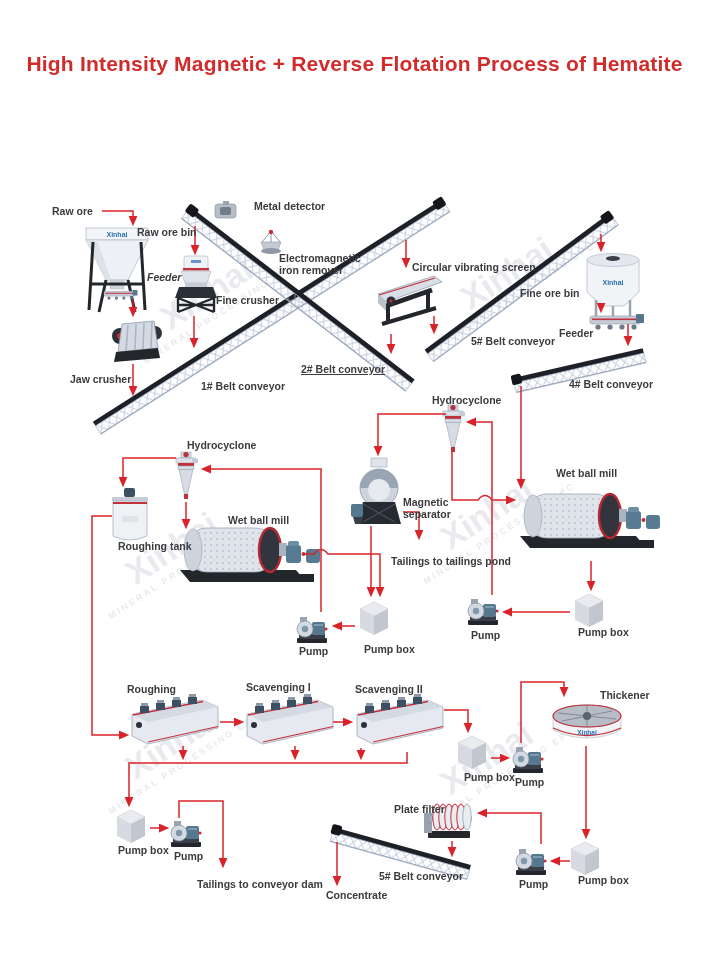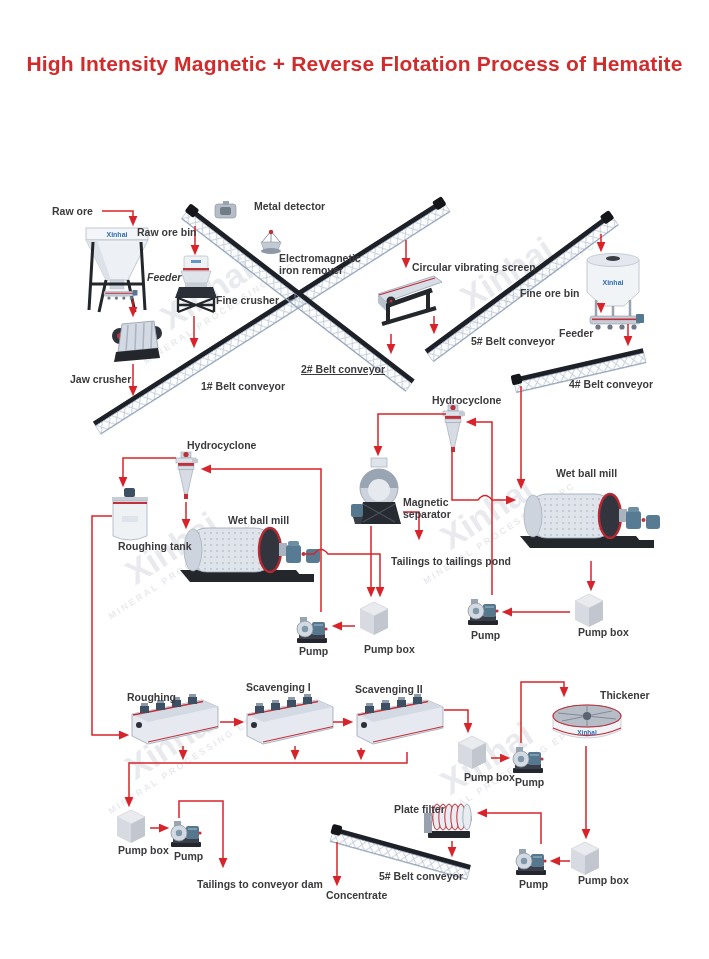--- a/index.html
+++ b/index.html
@@ -336,21 +336,21 @@
   <div class="lbl" style="left:432px;top:394px;">Hydrocyclone</div>
   <div class="lbl wrap" style="left:403px;top:470px;width:72px;">Magnetic separator</div>
   <div class="lbl" style="left:228px;top:514px;">Wet ball mill</div>
   <div class="lbl" style="left:556px;top:467px;">Wet ball mill</div>
   <div class="lbl" style="left:118px;top:540px;">Roughing tank</div>
   <div class="lbl" style="left:391px;top:555px;">Tailings to tailings pond</div>
   <div class="lbl" style="left:471px;top:629px;">Pump</div>
   <div class="lbl" style="left:578px;top:626px;">Pump box</div>
   <div class="lbl" style="left:299px;top:645px;">Pump</div>
   <div class="lbl" style="left:364px;top:643px;">Pump box</div>
-  <div class="lbl" style="left:127px;top:683px;margin-top:8px;">Roughing</div>
+  <div class="lbl" style="left:127px;top:683px;">Roughing</div>
   <div class="lbl" style="left:246px;top:681px;">Scavenging I</div>
   <div class="lbl" style="left:355px;top:683px;">Scavenging II</div>
   <div class="lbl" style="left:600px;top:689px;">Thickener</div>
   <div class="lbl" style="left:464px;top:771px;">Pump box</div>
   <div class="lbl" style="left:515px;top:776px;">Pump</div>
   <div class="lbl" style="left:118px;top:844px;">Pump box</div>
   <div class="lbl" style="left:174px;top:850px;">Pump</div>
   <div class="lbl" style="left:197px;top:878px;">Tailings to conveyor dam</div>
   <div class="lbl" style="left:394px;top:803px;">Plate filter</div>
   <div class="lbl" style="left:379px;top:870px;">5# Belt conveyor</div>

